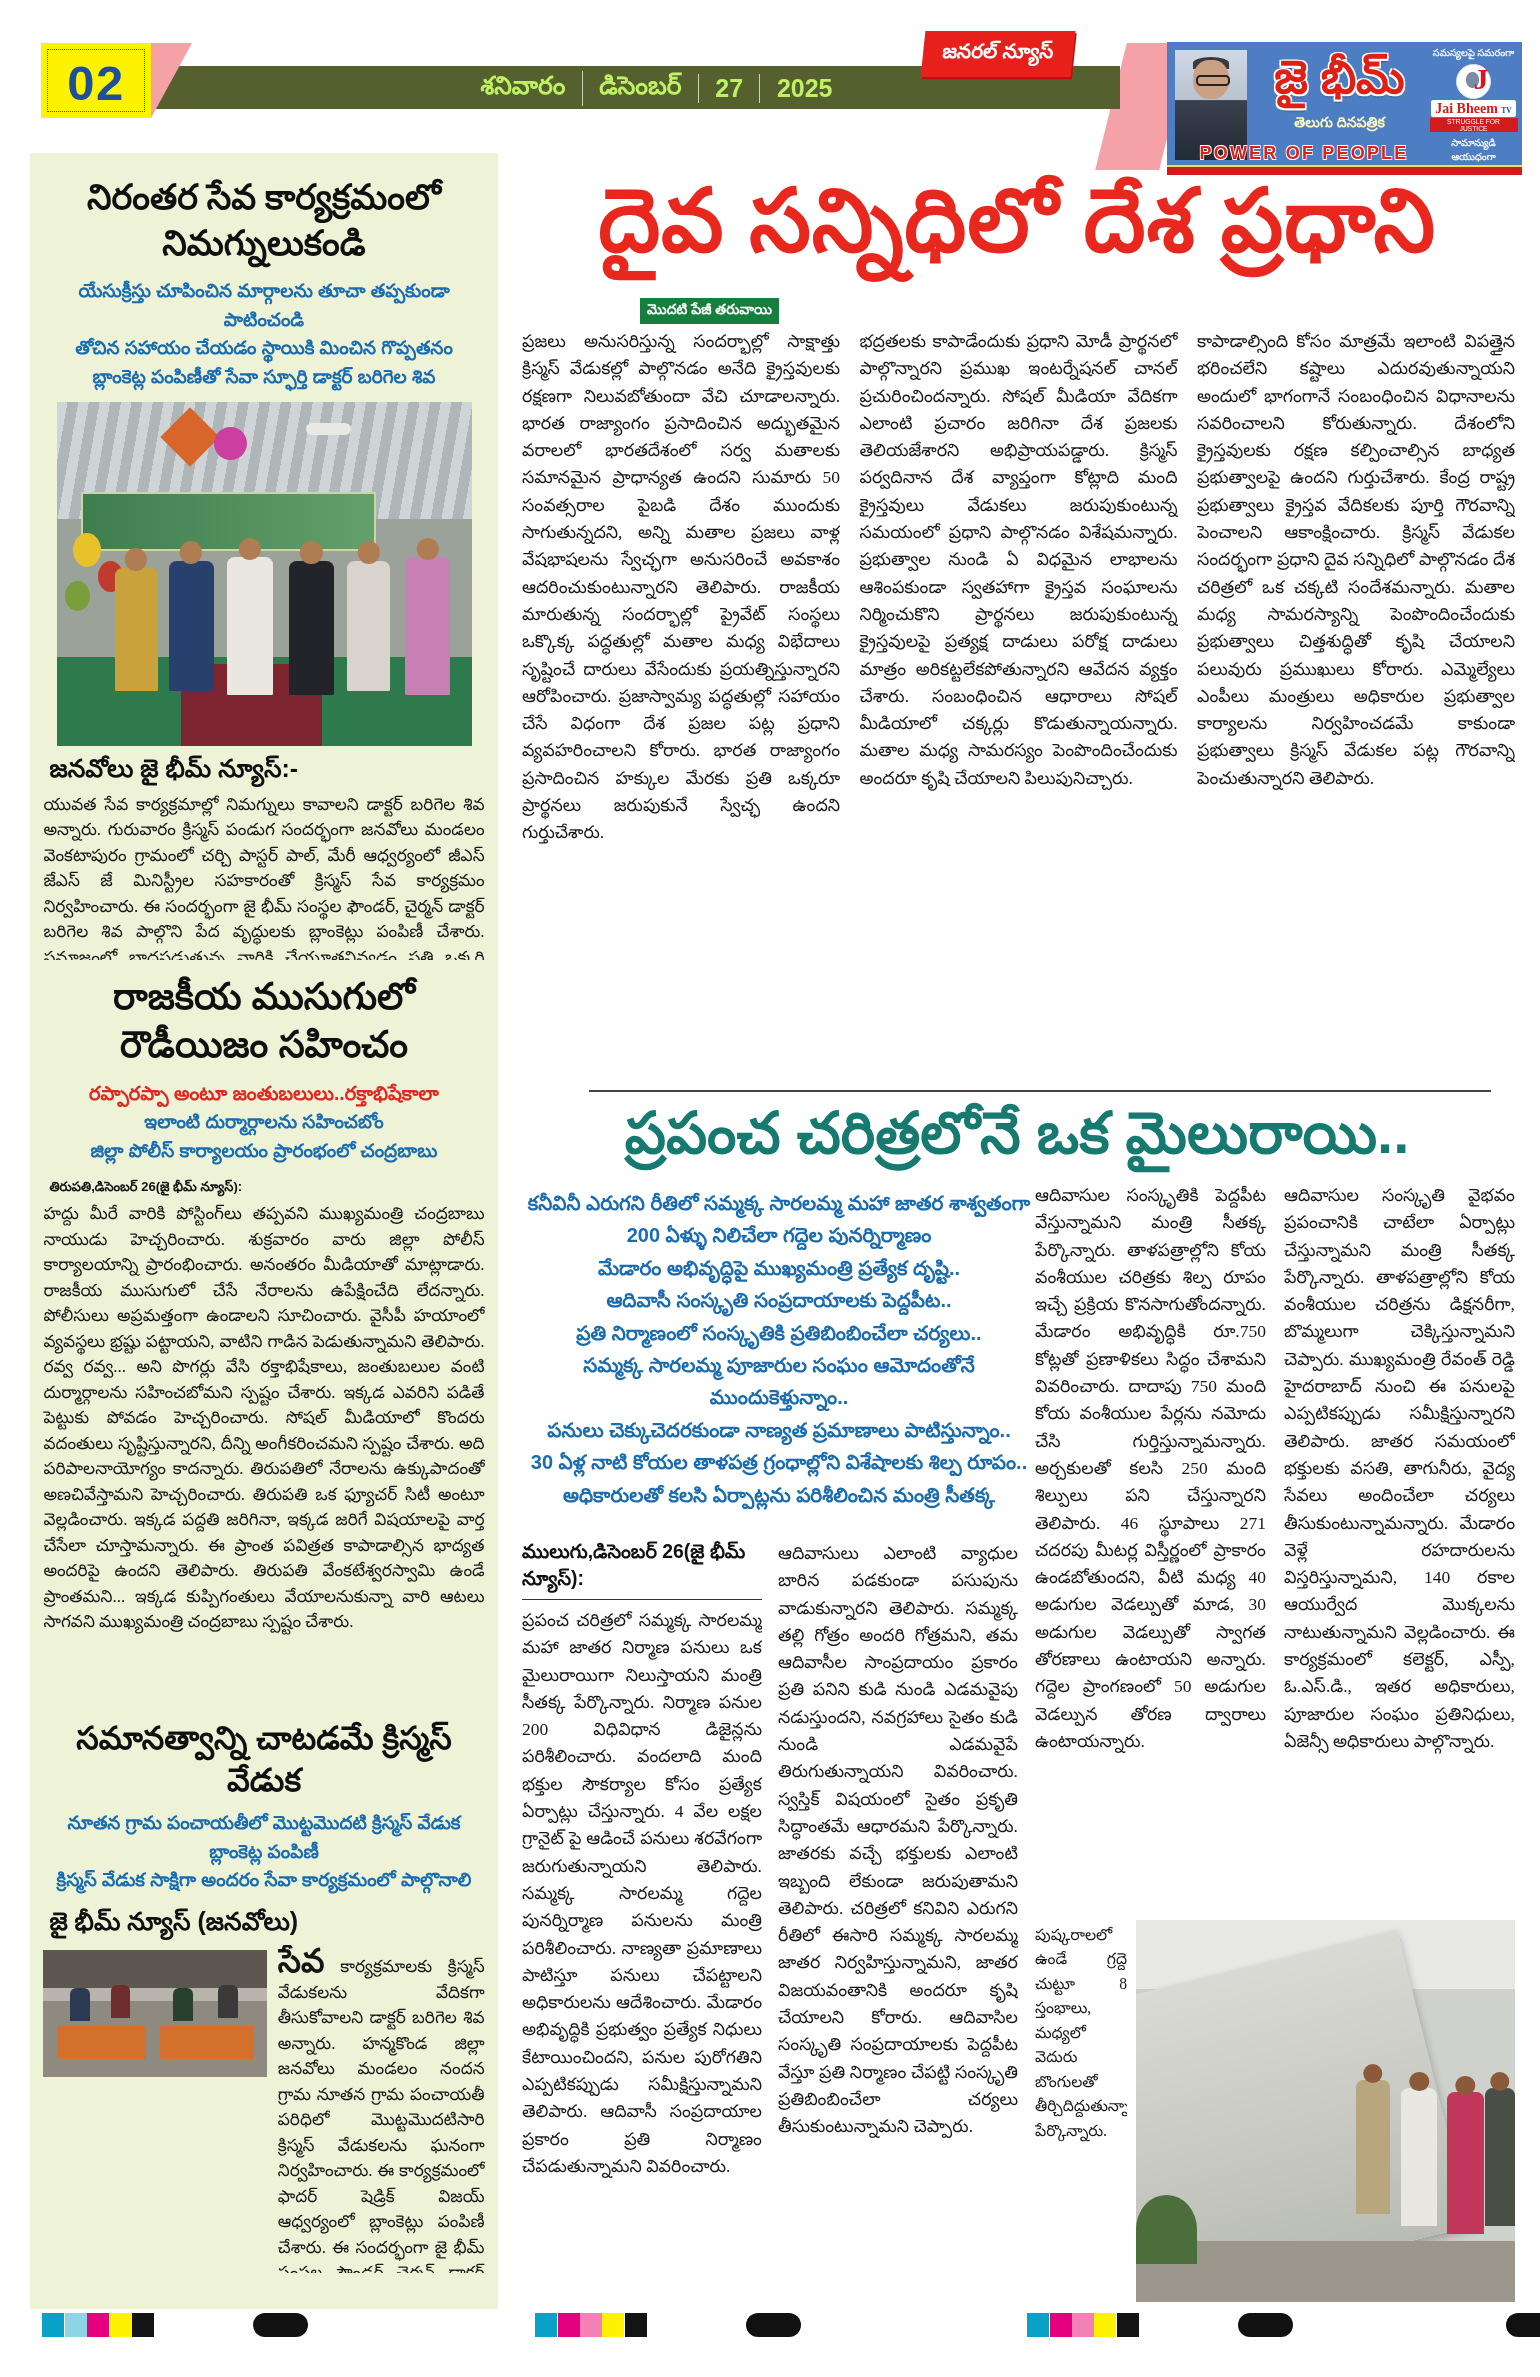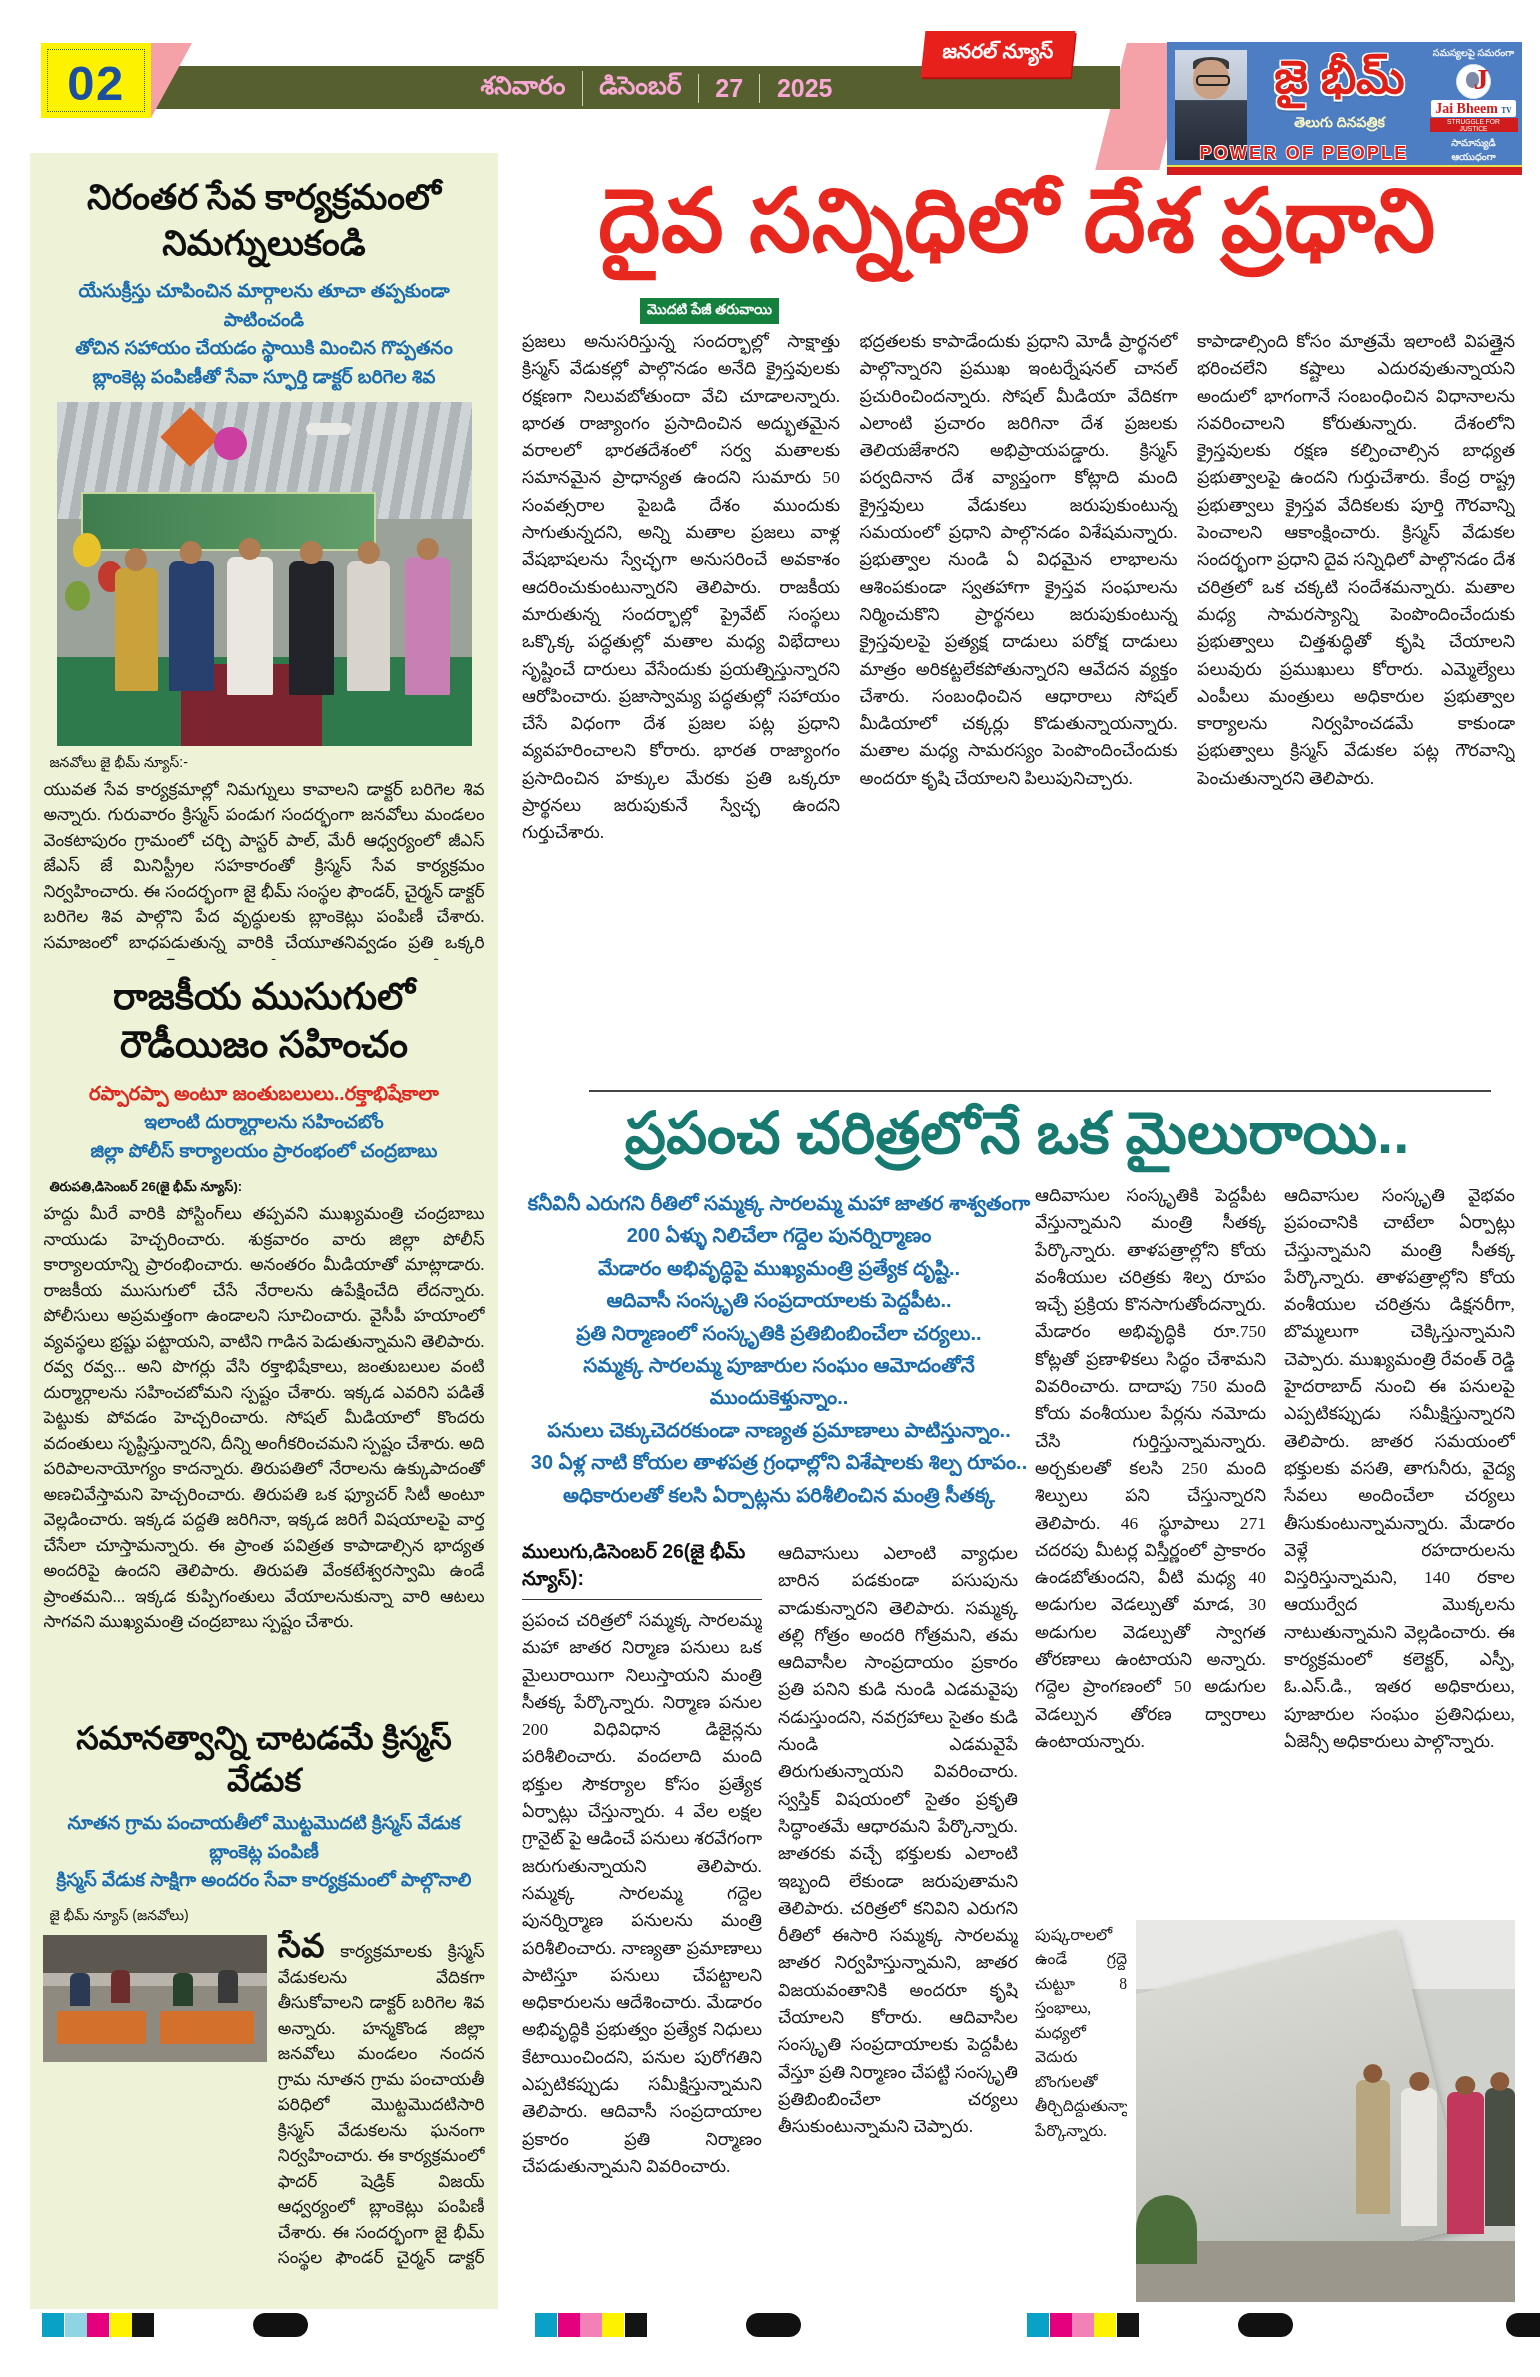--- a/index.html
+++ b/index.html
@@ -6,21 +6,21 @@
   .page{position:relative;width:1541px;height:2377px;background:#ffffff;overflow:hidden;
         font-family:"Liberation Sans",sans-serif;}
   
   .pagenum-box{position:absolute;left:41px;top:43px;width:110px;height:75px;background:#fdf300;z-index:3;}
   .pagenum-inner{position:absolute;left:6px;top:6px;right:6px;bottom:6px;border:1.5px dotted #2a6b2a;
         display:flex;align-items:flex-end;justify-content:center;}
   .pagenum{font-size:49px;font-weight:800;color:#1d4f9c;letter-spacing:1.5px;}
   .pagenum-fold{position:absolute;left:151px;top:43px;width:0;height:0;z-index:2;
         border-top:75px solid #f4a1a8;border-right:41px solid transparent;}
   .datebar{position:absolute;left:151px;top:66px;width:969px;height:43px;background:#56602e;z-index:1;}
-  .datebar-text{position:absolute;left:313px;top:5.2px;display:flex;align-items:center;color:#f9a8d4;
+  .datebar-text{position:absolute;left:313px;top:5.2px;display:flex;align-items:center;color:#bef264;
         font-size:25px;font-weight:700;}
   .datebar-text span{padding:0 16.4px;border-left:0.7px solid #cfd4b0;}
   .datebar-text span:first-child{border-left:none;}
   .badge-wrap{position:absolute;left:923px;top:31px;z-index:4;}
   .badge{transform:skewX(-6deg);background:#e8201c;color:#fff;font-size:20px;font-weight:700;
         padding:9px 19.4px;box-shadow:1.5px 2.2px 0 #b71410;}
   .pink-cap{position:absolute;left:1111px;top:43px;width:64px;height:127px;background:#f4a1a8;
         transform:skewX(-14deg);z-index:0;}
   
   .masthead{position:absolute;left:1167px;top:42px;width:355px;height:125px;background:#4d7ec4;z-index:5;}
@@ -49,21 +49,21 @@
   .mr-name small{font-size:7.5px;color:#1d4f9c;}
   .mr-sub{font-size:6.7px;background:#d01c1c;color:#fff;display:inline-block;padding:0 3px;margin-top:0.7px;}
   .mr-tag2{font-size:9.7px;font-weight:700;color:#eef2f8;margin-top:3px;}
   
   .leftcol{position:absolute;left:30px;top:153px;width:468px;height:2156px;background:#eef3d8;
         padding:12px 13.4px;box-sizing:border-box;}
   .lc-article{overflow:hidden;}
   .h-black{color:#101010;font-weight:800;text-align:center;line-height:1.3;}
   .sub-blue{color:#1a6cb0;font-weight:700;text-align:center;font-size:18.6px;line-height:1.55;}
   .sub-red{color:#e0281e;font-weight:700;text-align:center;font-size:19.4px;line-height:1.5;}
-  .byline{font-weight:400;font-size:14px;color:#101010;margin:7.5px 0 3px 6px;}
+  .byline{font-weight:700;font-size:25px;color:#101010;margin:7.5px 0 3px 6px;}
   .dateline{font-weight:700;font-size:13px;color:#101010;}
   .body-text{font-family:"Liberation Serif",serif;font-size:17px;line-height:1.5;color:#151515;
         text-align:justify;}
   
   .photo1{position:relative;width:415px;height:344px;margin:10.4px auto 6px;overflow:hidden;background:#9aa29a;}
   .p1-ceiling{position:absolute;left:0;top:0;width:100%;height:34%;
         background:repeating-linear-gradient(100deg,#cfd4d6 0 10.4px,#aeb6ba 10.4px 21px);}
   .p1-banner{position:absolute;left:6%;top:26%;width:70%;height:16%;background:linear-gradient(90deg,#3f7d4e,#63a06b);
         border:2.2px solid #c8d8a0;}
   .p1-star{position:absolute;left:27%;top:4%;width:42px;height:42px;background:#d8662a;transform:rotate(45deg);}

